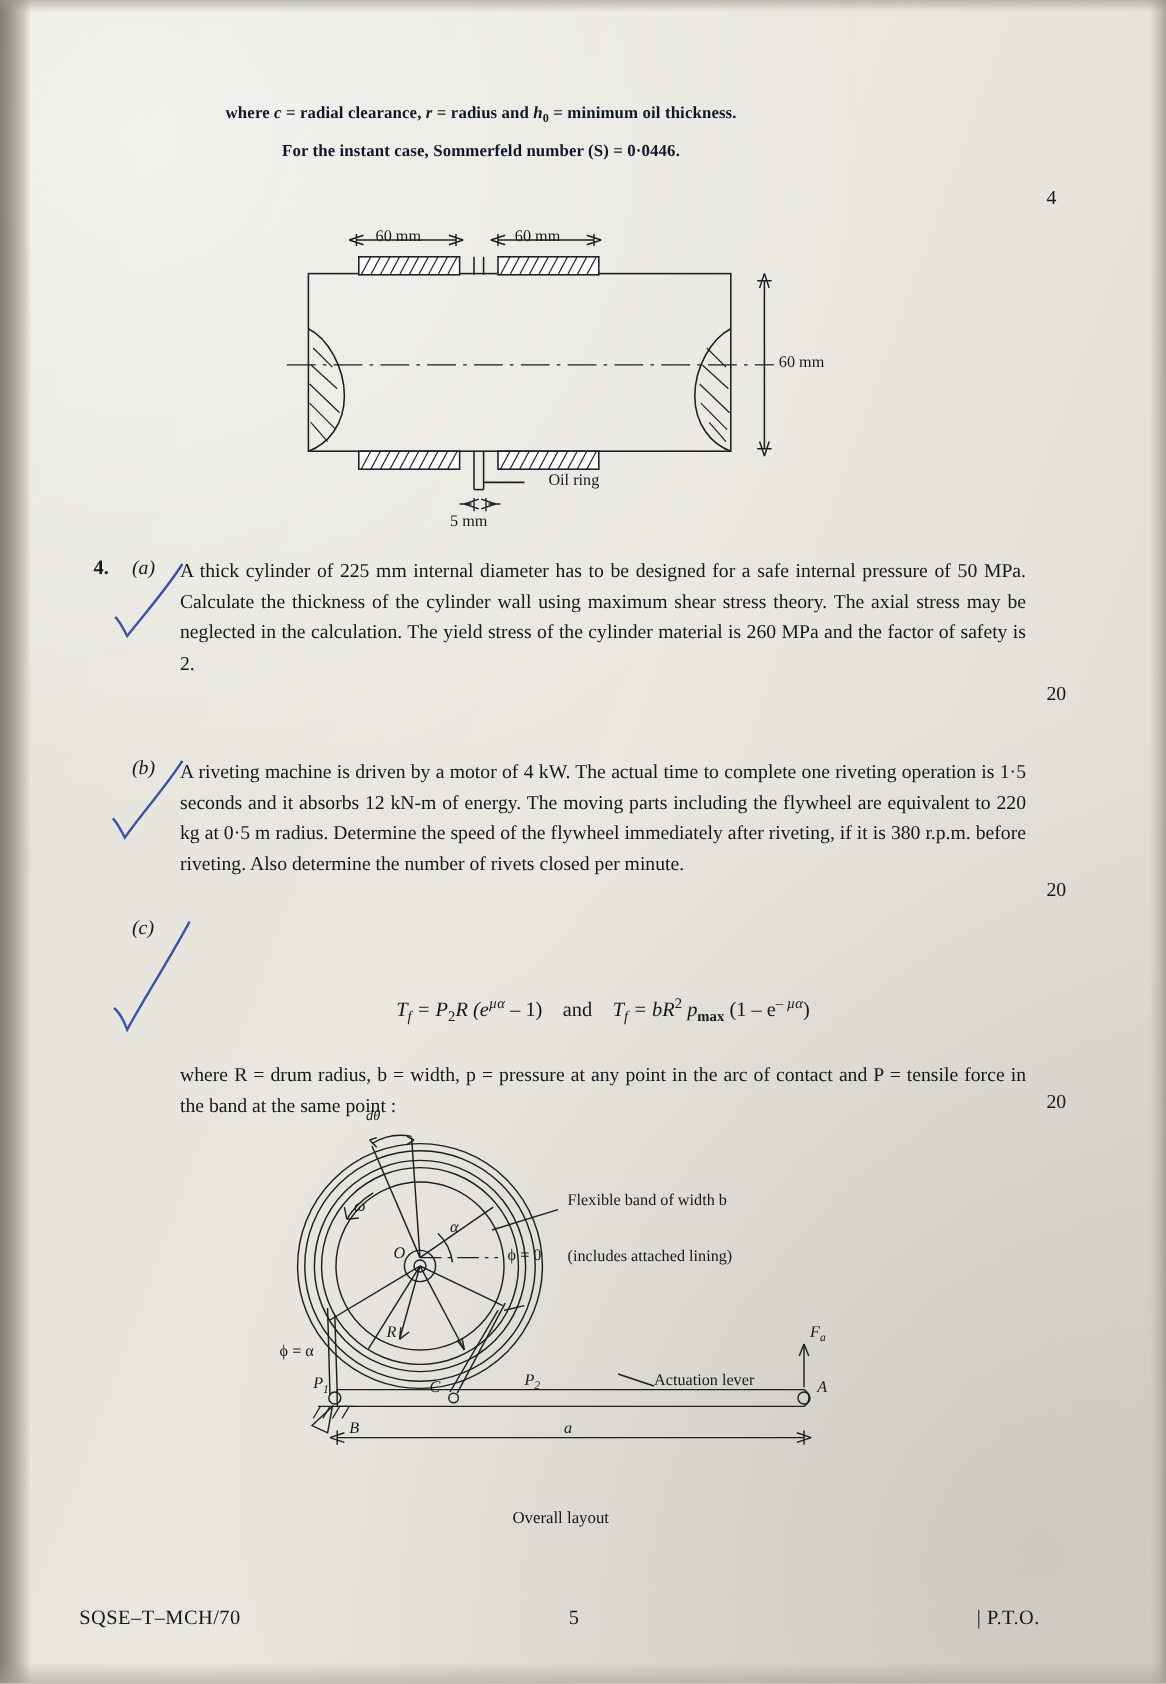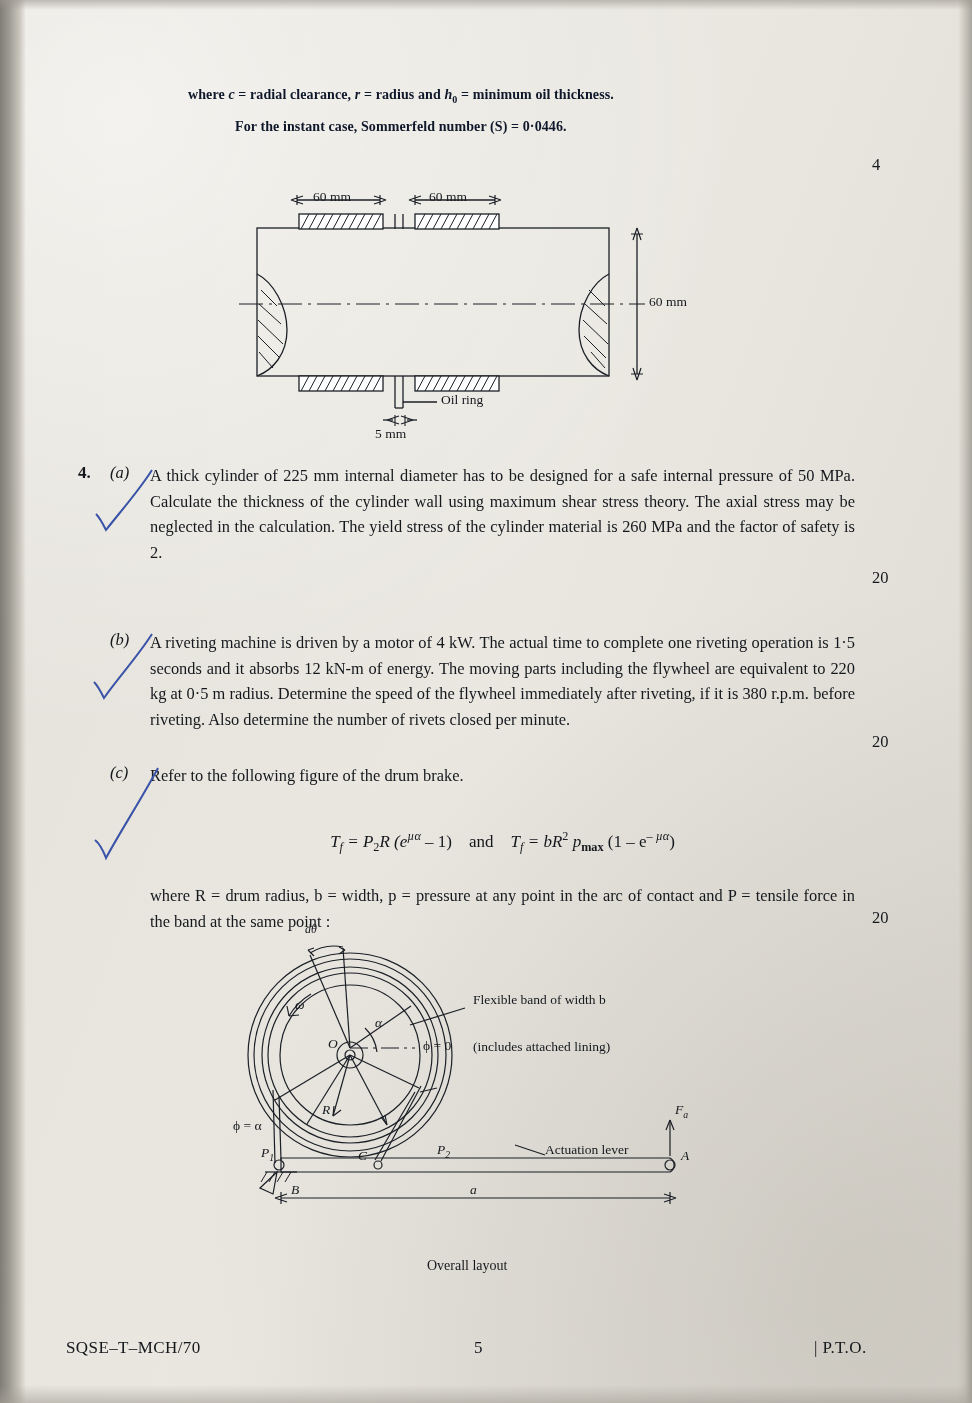--- a/index.html
+++ b/index.html
@@ -236,35 +236,34 @@
 
           <line x1="158" y1="234" x2="168" y2="234"></line>
           <line x1="182" y1="234" x2="192" y2="234"></line>
           <path d="M170 229 L170 240 M162 234 L174 230 M162 234 L174 238" stroke-width="1.1"></path>
           <path d="M180 229 L180 240 M188 234 L176 230 M188 234 L176 238" stroke-width="1.1"></path>
         </g>
       </svg>
       <div class="fig-label" style="left:88px; top:3px;">60 mm</div>
       <div class="fig-label" style="left:204px; top:3px;">60 mm</div>
       <div class="fig-label" style="left:424px; top:108px;">60 mm</div>
-      <div class="fig-label" style="left:216px; top:206px;">Oil ring</div>
+      <div class="fig-label" style="left:232px; top:206px;">Oil ring</div>
       <div class="fig-label" style="left:150px; top:240px;">5 mm</div>
     </div>
 
     <div class="qnum" style="left:78px; top:463px;">4.</div>
     <div class="qlabel" style="left:110px; top:463px;">(a)</div>
     <div class="para" style="left:150px; top:463px; width:705px;">A thick cylinder of 225 mm internal diameter has to be designed for a safe internal pressure of 50 MPa. Calculate the thickness of the cylinder wall using maximum shear stress theory. The axial stress may be neglected in the calculation. The yield stress of the cylinder material is 260 MPa and the factor of safety is 2.</div>
     <div class="marks" style="left:872px; top:568px;">20</div>
 
     <div class="qlabel" style="left:110px; top:630px;">(b)</div>
     <div class="para" style="left:150px; top:630px; width:705px;">A riveting machine is driven by a motor of 4 kW. The actual time to complete one riveting operation is 1·5 seconds and it absorbs 12 kN-m of energy. The moving parts including the flywheel are equivalent to 220 kg at 0·5 m radius. Determine the speed of the flywheel immediately after riveting, if it is 380 r.p.m. before riveting. Also determine the number of rivets closed per minute.</div>
     <div class="marks" style="left:872px; top:732px;">20</div>
 
     <div class="qlabel" style="left:110px; top:763px;">(c)</div>
-    <div class="para" style="left:150px; top:763px; width:705px;">Refer to the following figure of the drum brake.</div>
 
     <div class="center" style="left:150px; top:829px; width:705px; font-size:17px;">
       <span class="ital">T</span><sub class="ital">f</sub><span class="ital"> = P</span><sub>2</sub><span class="ital">R (e</span><sup class="ital">µα</sup><span> – 1)</span>
       &nbsp;&nbsp;&nbsp;<span>and</span>&nbsp;&nbsp;&nbsp;
       <span class="ital">T</span><sub class="ital">f</sub><span class="ital"> = bR</span><sup>2</sup><span class="ital"> p</span><sub class="bold">max</sub><span> (1 – e</span><sup class="ital">– µα</sup><span>)</span>
     </div>
 
     <div class="para" style="left:150px; top:883px; width:705px;">where R = drum radius, b = width, p = pressure at any point in the arc of contact and P = tensile force in the band at the same point :</div>
     <div class="marks" style="left:872px; top:908px;">20</div>
 

